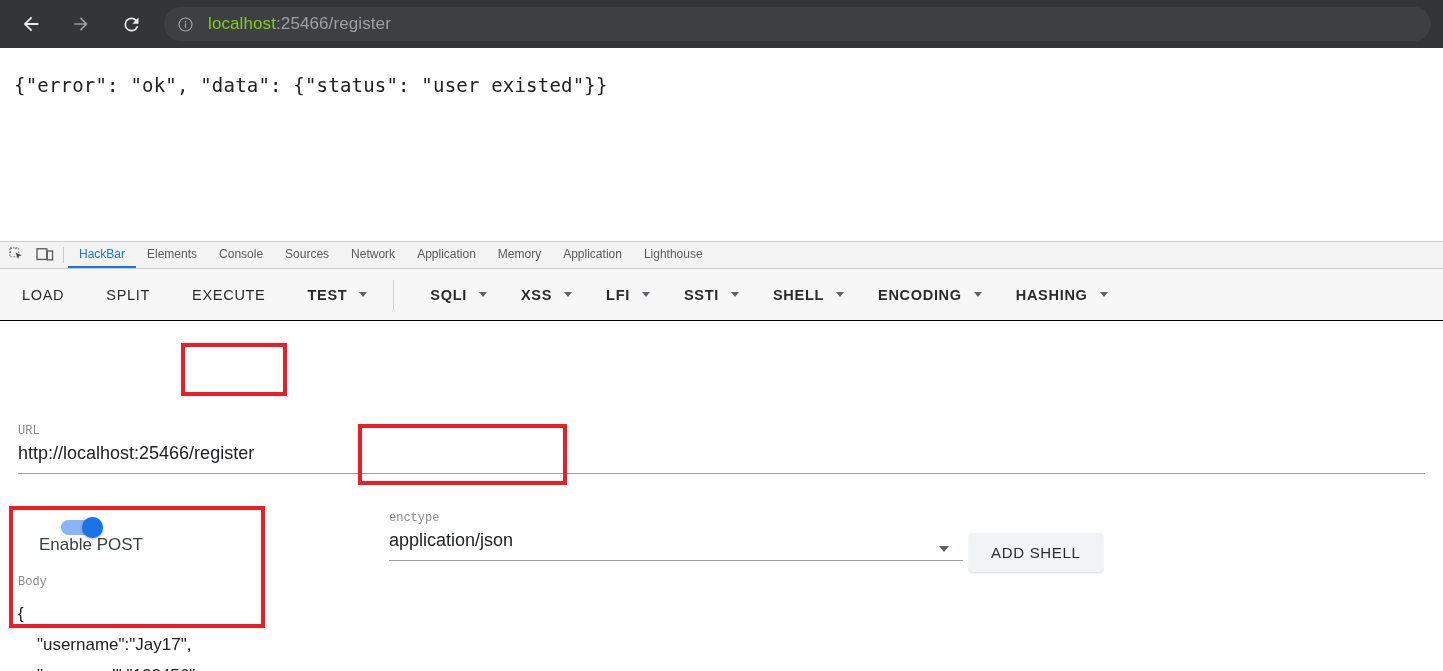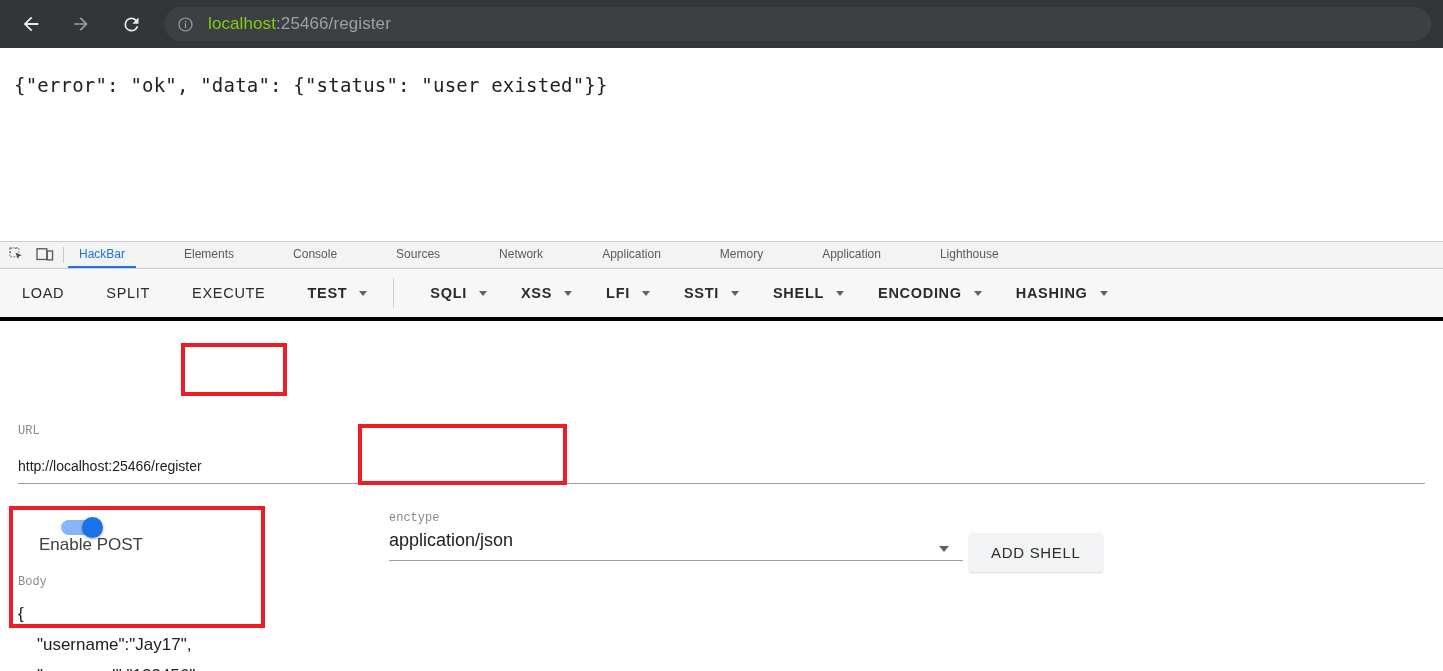--- a/index.html
+++ b/index.html
@@ -113,42 +113,41 @@
   }
   .dt-sep {
     width: 1px;
     background: #c9c9c9;
     margin: 5px 4px 5px 2px;
     flex: 0 0 auto;
   }
   .dt-tabs {
     display: flex;
     align-items: stretch;
-    gap: 37px;
   }
   .dt-tab {
     display: flex;
     align-items: center;
     padding: 0 11px;
     font-size: 12px;
     color: #5a5a5a;
     white-space: nowrap;
     box-sizing: border-box;
     border-bottom: 2px solid transparent;
   }
   .dt-tab.active {
     color: #1a73e8;
     border-bottom-color: #1a73e8;
   }
 
   
   .hb-toolbar {
     height: 52px;
     background: #f7f7f7;
-    border-bottom: 4px solid #000000;
+    border-bottom: 1px solid #000000;
     display: flex;
     align-items: center;
     padding-left: 22px;
     box-sizing: border-box;
   }
   .hb-btn {
     font-size: 14.5px;
     color: #2b2b2b;
     letter-spacing: 0.7px;
     padding: 6px 0;
@@ -190,23 +189,23 @@
     font-family: Liberation Mono, monospace;
   }
 
   .url-field {
     position: absolute;
     left: 18px;
     top: 103px;
     width: 1407px;
   }
   .url-value {
-    font-size: 14px;
+    font-size: 18px;
     color: #202124;
-    margin-top: 20px;
+    margin-top: 5px;
     white-space: nowrap;
   }
   .underline {
     height: 1px;
     background: #9e9e9e;
     margin-top: 9px;
   }
 
   .post-row {
     position: absolute;

